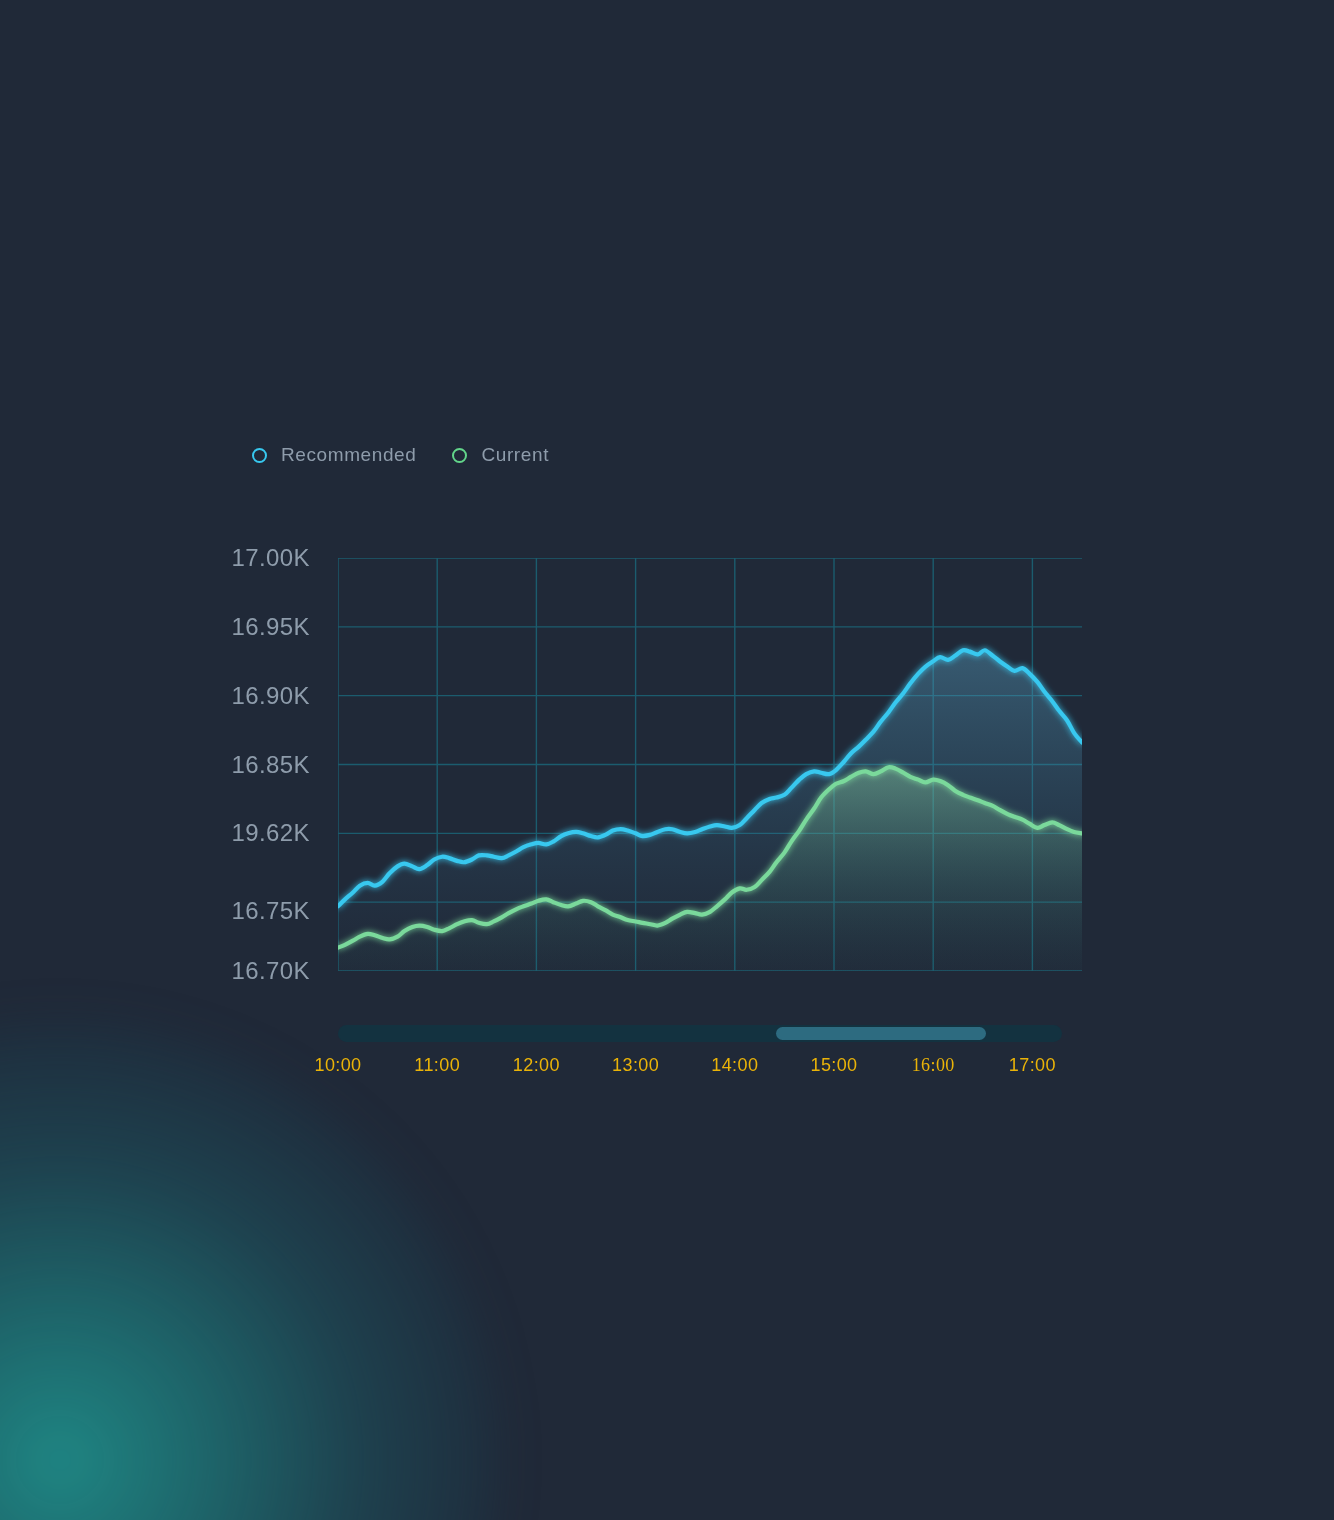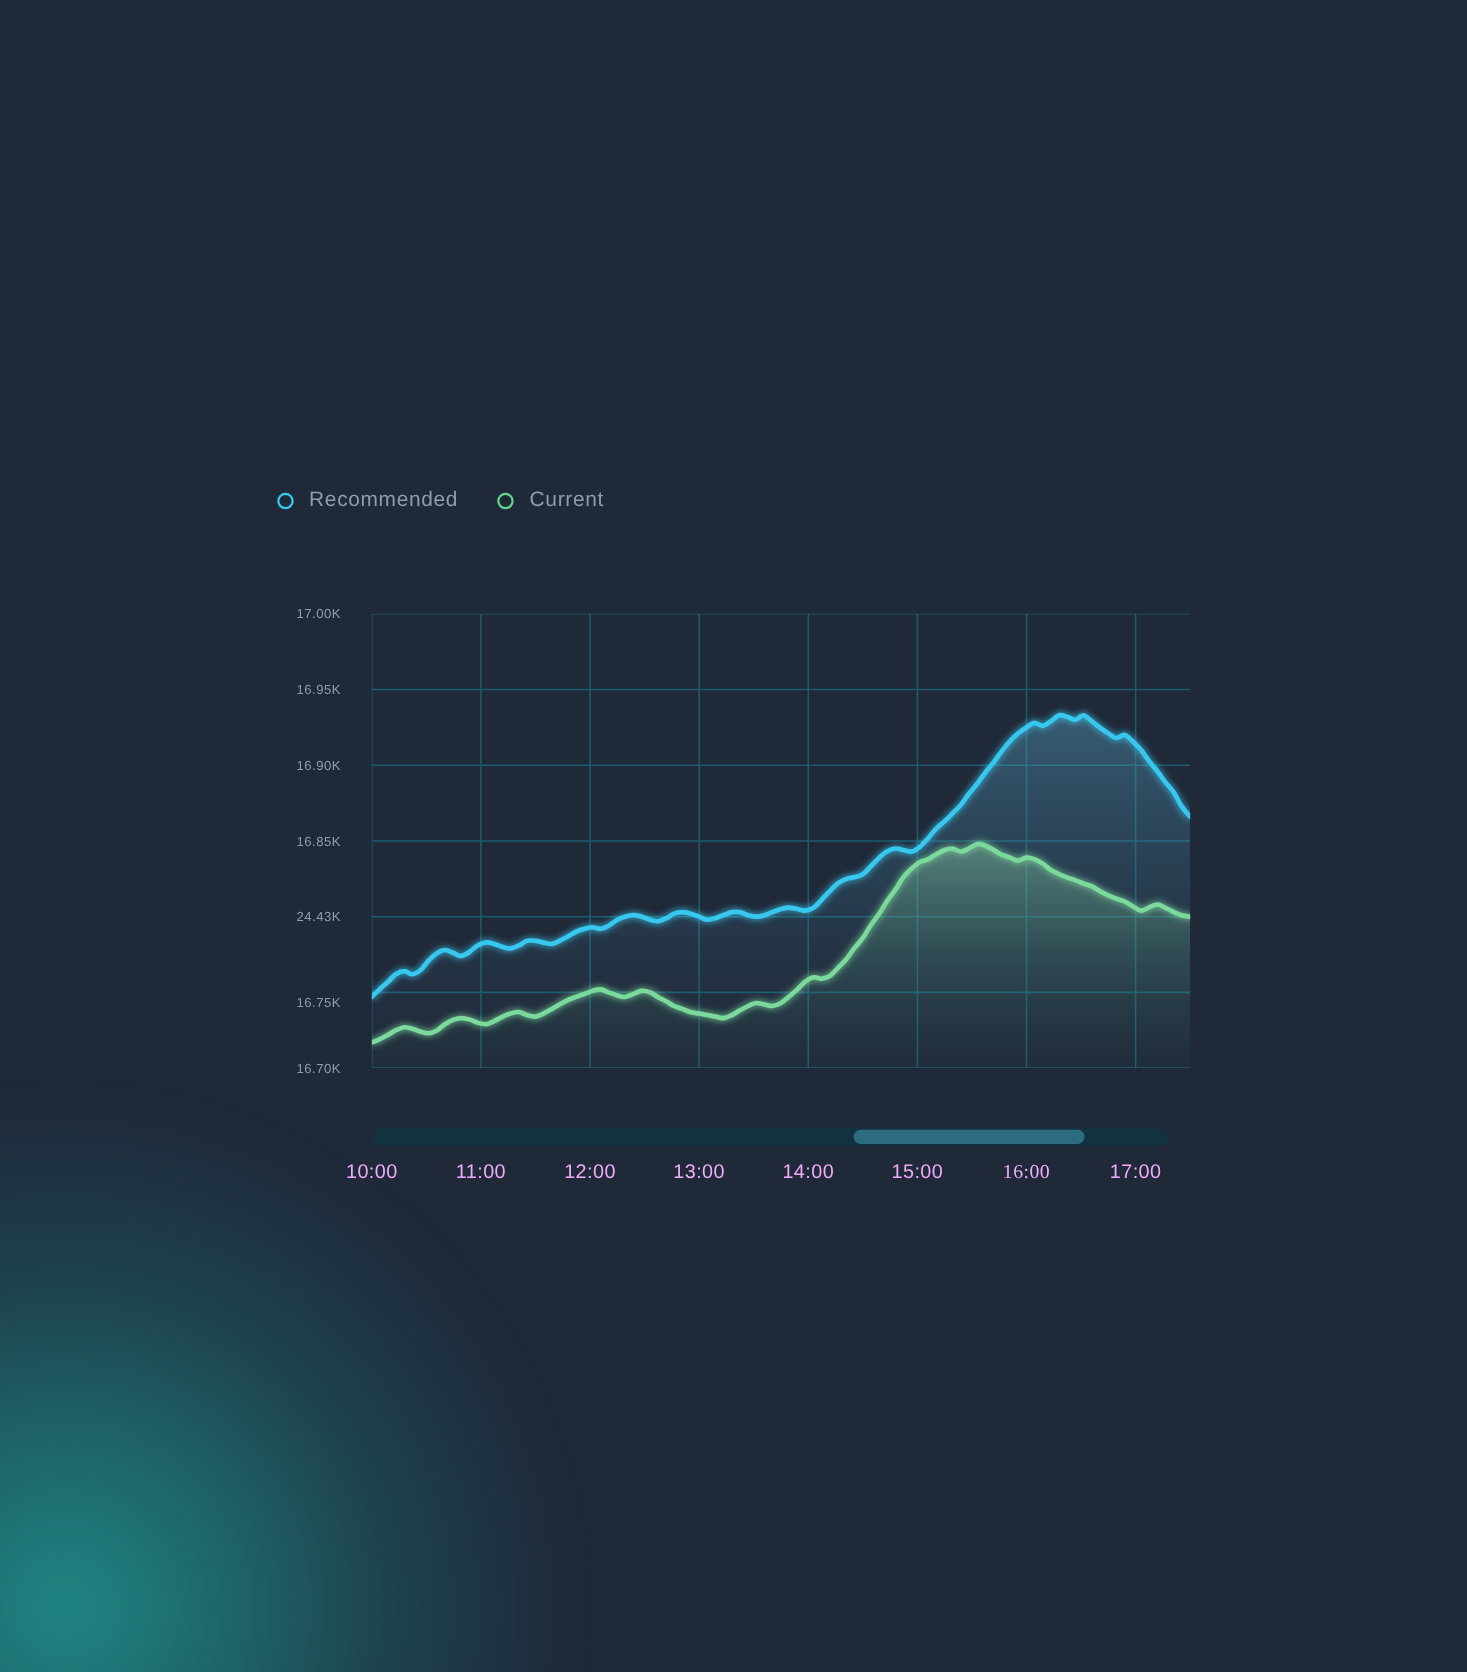--- a/index.html
+++ b/index.html
@@ -52,30 +52,30 @@
     position:absolute;
     left:338px; top:558px;
     width:744px; height:413px;
   }
   #y-axis-labels{
     position:absolute; left:248px; top:548px;
     width:62px; height:433px;
   }
   .y-tick{
     position:absolute; right:0;
-    font-size:12px; color:#8e9cab; letter-spacing:0.4px;
+    font-size:24px; color:#8e9cab; letter-spacing:0.4px;
     white-space:nowrap; transform:translateY(-50%);
   }
   #x-axis-labels{
     position:absolute; left:338px; top:1055px;
     width:744px; height:26px;
   }
   .x-tick{
     position:absolute;
-    font-size:18px; color:#f0abfc; letter-spacing:0.4px;
+    font-size:18px; color:#eab308; letter-spacing:0.4px;
     white-space:nowrap; transform:translateX(-50%);
   }
   
   #range-scrollbar{
     position:absolute; left:338px; top:1025px;
     width:724px; height:17px;
     background:#133240; border-radius:9px;
     cursor:pointer;
   }
   #range-scrollbar-thumb{
@@ -101,21 +101,21 @@
       <span class="legend-marker" style="color: rgb(98, 213, 138);"></span>
       <span class="legend-label">Current</span>
     </div>
   </div>
 
   <div id="y-axis-labels">
       <div class="y-tick" style="top: 10px;">17.00K</div>
       <div class="y-tick" style="top: 78.8333px;">16.95K</div>
       <div class="y-tick" style="top: 147.667px;">16.90K</div>
       <div class="y-tick" style="top: 216.5px; text-align: center;">16.85K</div>
-      <div class="y-tick" style="top: 285.333px;">24.43K</div>
+      <div class="y-tick" style="top: 285.333px;">19.62K</div>
       <div class="y-tick" style="top: 363px;">16.75K</div>
       <div class="y-tick" style="top: 423px;">16.70K</div>
     </div>
 
   <div id="plot-area">
     <svg id="plot-svg" width="744" height="413" viewBox="0 0 744 413">
       <defs>
         <linearGradient id="gradRecommended" x1="0" y1="0" x2="0" y2="1">
           <stop offset="0%" stop-color="#5ba6c8" stop-opacity="0.40"></stop>
           <stop offset="55%" stop-color="#3f7f9e" stop-opacity="0.20"></stop>

